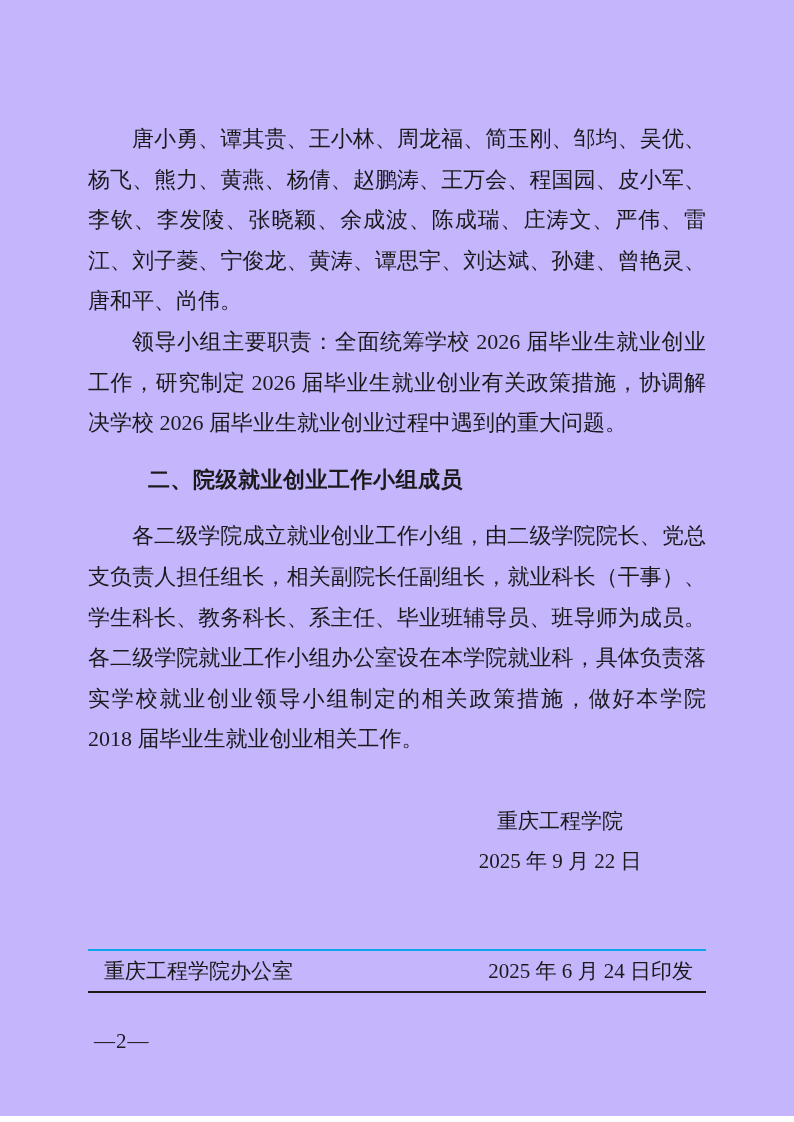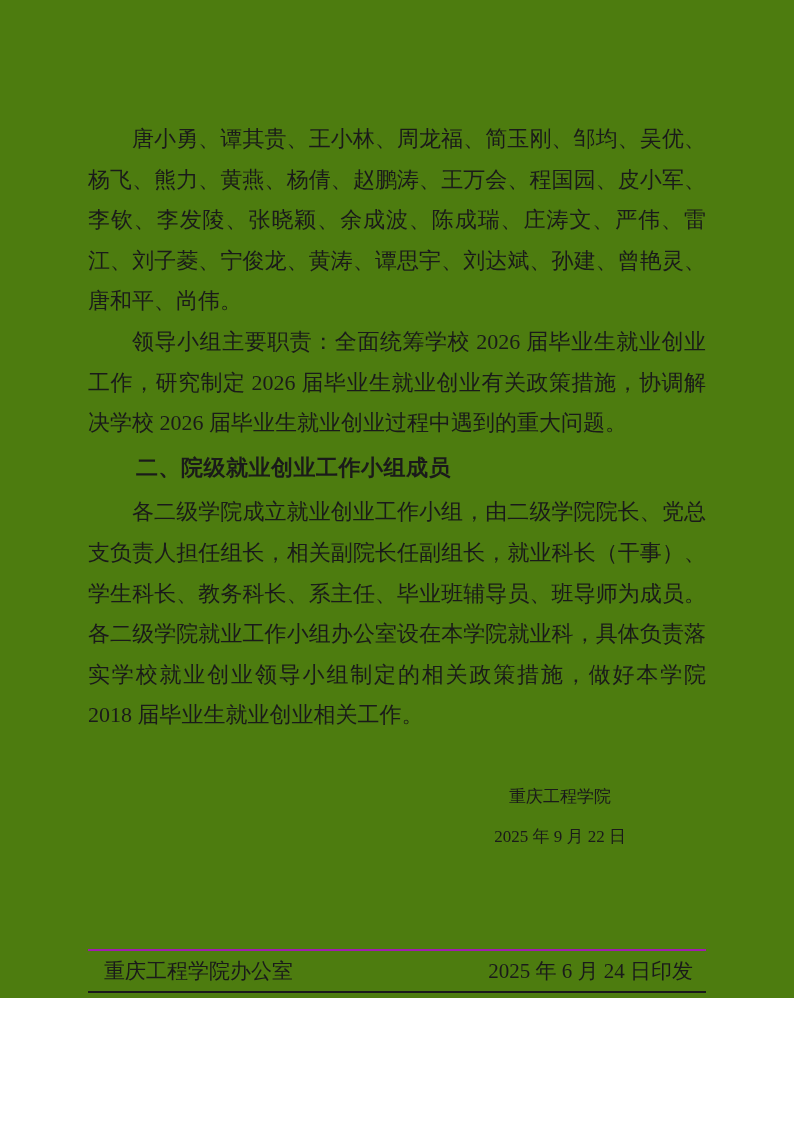--- a/index.html
+++ b/index.html
@@ -3,72 +3,72 @@
 <meta charset="utf-8">
 <style>
   html, body {
     margin: 0;
     padding: 0;
     background: #ffffff;
   }
   .page {
     position: relative;
     width: 794px;
-    height: 998px;
-    background: #4d7c0f;
+    height: 1116px;
+    background: #c4b5fd;
     color: #1a1a1a;
     overflow: hidden;
   }
   .content {
     position: absolute;
     left: 88px;
     top: 119px;
     width: 618px;
     font-family: "Liberation Serif", "DejaVu Serif", serif;
     font-size: 22px;
     line-height: 40.6px;
     text-align: justify;
     text-justify: inter-character;
     color: #1a1a1a;
   }
   .content p {
     margin: 0;
     text-indent: 2em;
   }
   .content h2.section-heading {
-    margin: 4px;
+    margin: 16px;
     text-indent: 2em;
     font-family: "Liberation Sans", "DejaVu Sans", sans-serif;
     font-weight: bold;
     font-size: 22px;
     line-height: 40.6px;
     text-align: left;
     letter-spacing: 0.5px;
   }
   .signature {
     margin-top: 40.6px;
     margin-left: auto;
     margin-right: 31px;
     width: 230px;
     text-align: center;
   }
   .signature .sig-line {
     text-indent: 0;
-    font-size: 17px;
+    font-size: 21px;
     line-height: 40.6px;
     white-space: nowrap;
   }
   .footer-bar {
     position: absolute;
     left: 88px;
     top: 949px;
     width: 618px;
     height: 44px;
     box-sizing: border-box;
-    border-top: 2px solid #a21caf;
+    border-top: 2px solid #0ea5e9;
     border-bottom: 2px solid #1a1a1a;
     display: flex;
     align-items: center;
     justify-content: space-between;
     padding: 0 13px 0 16px;
     font-family: "Liberation Serif", "DejaVu Serif", serif;
     font-size: 21px;
     color: #1a1a1a;
   }
   .footer-bar span {

